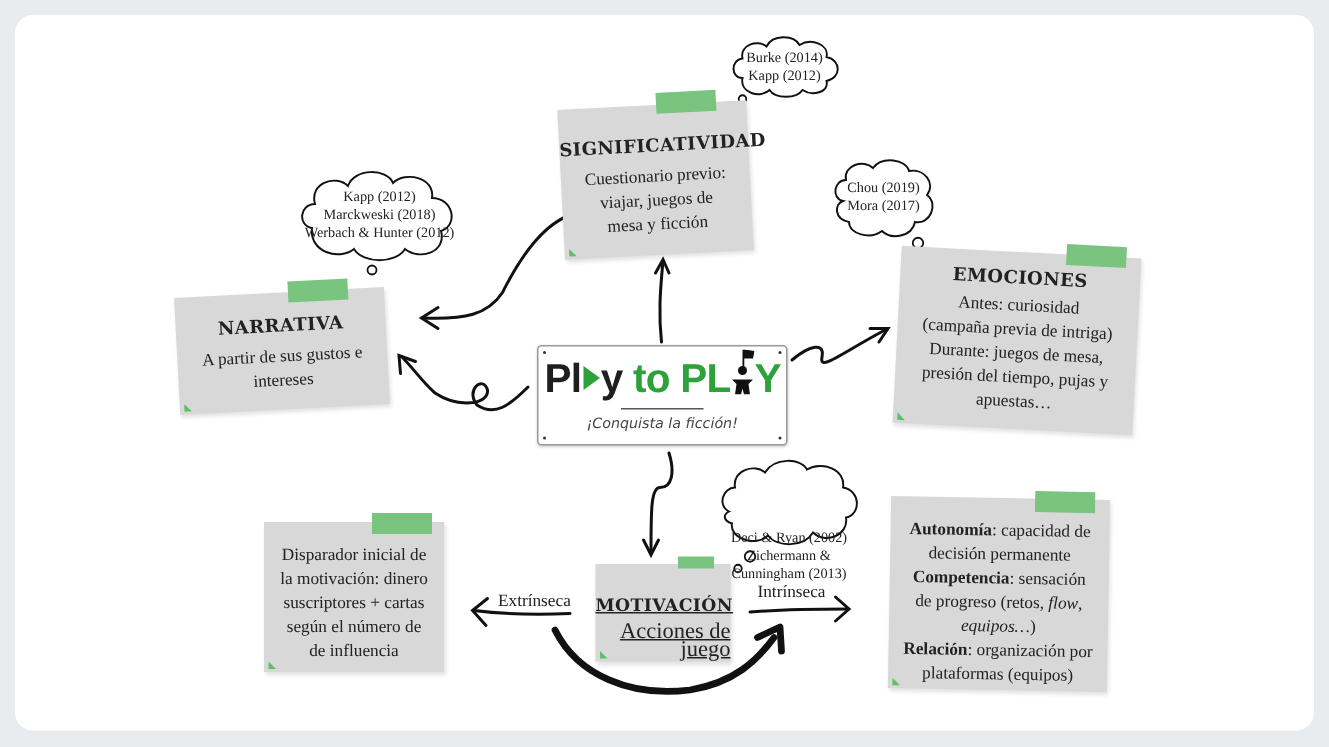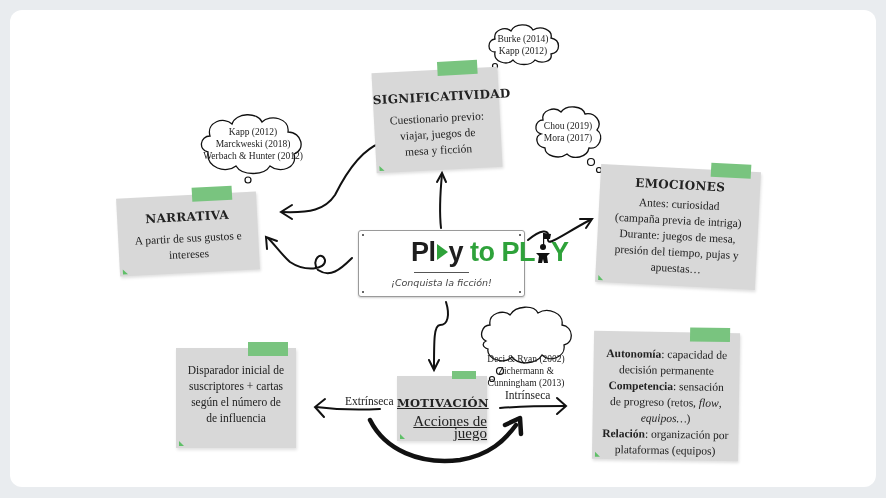--- a/index.html
+++ b/index.html
@@ -8,21 +8,21 @@
   .note { position:absolute; background:#d8d8d8; box-shadow:1px 2px 3px rgba(0,0,0,0.12); color:#222; text-align:center; font-family:"Liberation Serif", serif; }
   .note .tape { position:absolute; height:14px; background:#79c47f; }
   .note .corner { position:absolute; left:3px; bottom:2px; width:0; height:0; border-left:5px solid #5fbf68; border-top:5px solid transparent; }
   .note h3 { margin:0; font-size:12px; font-weight:bold; letter-spacing:0.3px; font-family:"DejaVu Serif", serif; }
   .note p { margin:0; font-size:11.5px; line-height:16px; }
   .cloud { position:absolute; font-family:"Liberation Serif", serif; font-size:9.5px; line-height:12px; text-align:center; color:#222; }
   .cloud svg { position:absolute; left:0; top:0; overflow:visible; }
   .cloud .txt { position:absolute; left:0; right:0; }
   svg.arrows { position:absolute; left:0; top:0; }
   .logo { position:absolute; left:358px; top:230px; width:165px; height:65px; background:#fff; border:1.5px solid #9a9a9a; border-radius:3px; box-shadow:0 1px 2px rgba(0,0,0,0.2); }
-  .logo .main { position:absolute; left:4px; top:6px; font-family:"Liberation Sans", sans-serif; font-weight:bold; font-size:27px; white-space:nowrap; letter-spacing:-0.5px;margin-left:48px; }
+  .logo .main { position:absolute; left:4px; top:6px; font-family:"Liberation Sans", sans-serif; font-weight:bold; font-size:27px; white-space:nowrap; letter-spacing:-0.5px; }
   .logo .dark { color:#1e1e1e; }
   .logo .green { color:#2ea23a; }
   .logo .sub { position:absolute; left:0; right:0; top:46px; text-align:center; font-family:"DejaVu Sans", sans-serif; font-style:italic; font-size:9.5px; color:#444; }
   .logo .rule { position:absolute; left:55px; width:55px; top:41px; border-top:1px solid #555; }
   .logo .dot { position:absolute; width:2px; height:2px; background:#333; border-radius:1px; }
   .lbl { position:absolute; font-family:"Liberation Serif", serif; font-size:11.5px; color:#222; }
 </style>
 </head>
 <body>
 
@@ -74,21 +74,21 @@
     <path d="M10 42 C0 40,2 26,12 26 C8 12,26 6,34 14 C38 2,60 2,64 12 C72 4,92 8,90 22 C104 22,108 40,96 44 C100 58,82 64,72 56 C66 66,44 66,38 56 C28 64,8 58,10 42 Z" fill="#fff" stroke="#111" stroke-width="1.3"></path>
     <circle cx="50" cy="70" r="3" fill="#fff" stroke="#111" stroke-width="1.2"></circle>
   </svg>
   <div class="txt" style="top:16px;">
     <div>Kapp (2012)</div>
     <div>Marckweski (2018)</div>
     <div>Werbach &amp; Hunter (2012)</div>
   </div>
 </div>
 
-<div class="cloud" style="left:533px; top:104px; width:70px; height:52px;">
+<div class="cloud" style="left:554px; top:104px; width:70px; height:52px;">
   <svg width="70" height="70">
     <path d="M8 30 C0 28,2 16,10 16 C8 6,22 2,28 8 C34 0,50 2,52 10 C62 8,70 18,64 26 C72 32,66 46,56 44 C54 54,40 56,34 50 C26 56,12 52,12 44 C2 42,2 32,8 30 Z" fill="#fff" stroke="#111" stroke-width="1.3"></path>
     <circle cx="58" cy="58" r="3.5" fill="#fff" stroke="#111" stroke-width="1.2"></circle>
     <circle cx="66" cy="66" r="2.5" fill="#fff" stroke="#111" stroke-width="1.2"></circle>
   </svg>
   <div class="txt" style="top:16px;">
     <div>Chou (2019)</div>
     <div>Mora (2017)</div>
   </div>
 </div>
@@ -130,20 +130,21 @@
   <p>(campaña previa de intriga)</p>
   <p>Durante: juegos de mesa,</p>
   <p>presión del tiempo, pujas y</p>
   <p>apuestas…</p>
   <div class="corner"></div>
 </div>
 
 <div class="note" style="left:176px; top:348px; width:120px; height:100px;">
   <div class="tape" style="left:72px; top:-6px; width:40px;"></div>
   <p style="margin-top:14px;">Disparador inicial de</p>
+  <p>la motivación: dinero</p>
   <p>suscriptores + cartas</p>
   <p>según el número de</p>
   <p>de influencia</p>
   <div class="corner"></div>
 </div>
 
 <div class="note" style="left:397px; top:376px; width:90px; height:65px;text-decoration:underline;">
   <div class="tape" style="left:55px; top:-5px; width:24px; height:8px;"></div>
   <h3 style="margin-top:20px;font-size:11.5px;">MOTIVACIÓN</h3>
   <p style="margin-top:5px;font-size:15px;line-height:12px;text-align:right;">Acciones de juego</p>
@@ -155,21 +156,21 @@
   <p style="margin-top:14px;"><b>Autonomía</b><span>: capacidad de</span></p>
   <p>decisión permanente</p>
   <p><b>Competencia</b><span>: sensación</span></p>
   <p><span>de progreso (retos, </span><i>flow</i><span>,</span></p>
   <p><i>equipos…</i><span>)</span></p>
   <p><b>Relación</b><span>: organización por</span></p>
   <p>plataformas (equipos)</p>
   <div class="corner"></div>
 </div>
 
-<div class="lbl" style="left:345px; top:395px;">Extrínseca</div>
+<div class="lbl" style="left:332px; top:395px;">Extrínseca</div>
 <div class="lbl" style="left:505px; top:389px;">Intrínseca</div>
 
 <div class="logo">
   <div class="dot" style="left:3px;top:3px;"></div>
   <div class="dot" style="right:3px;top:3px;"></div>
   <div class="dot" style="left:3px;bottom:3px;"></div>
   <div class="dot" style="right:3px;bottom:3px;"></div>
   <div class="main">
     <span class="dark">Pl</span><span style="display:inline-block;width:0;height:0;border-left:11px solid #2ea23a;border-top:8px solid transparent;border-bottom:8px solid transparent;margin:0 1px 0 1px;vertical-align:1px;"></span><span class="dark">y</span>
     <span class="green">to PL</span><span style="display:inline-block;width:16px;height:20px;position:relative;vertical-align:-2px;">

